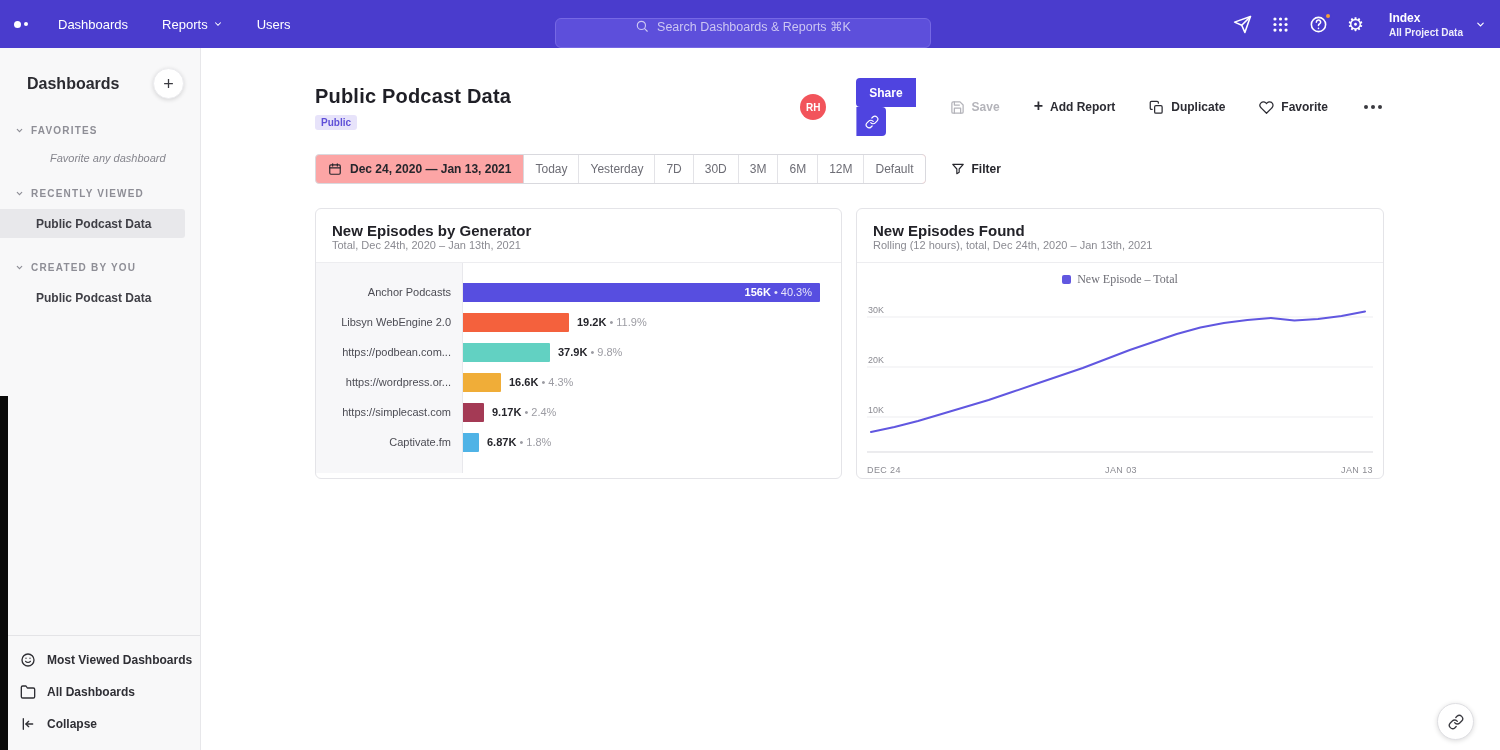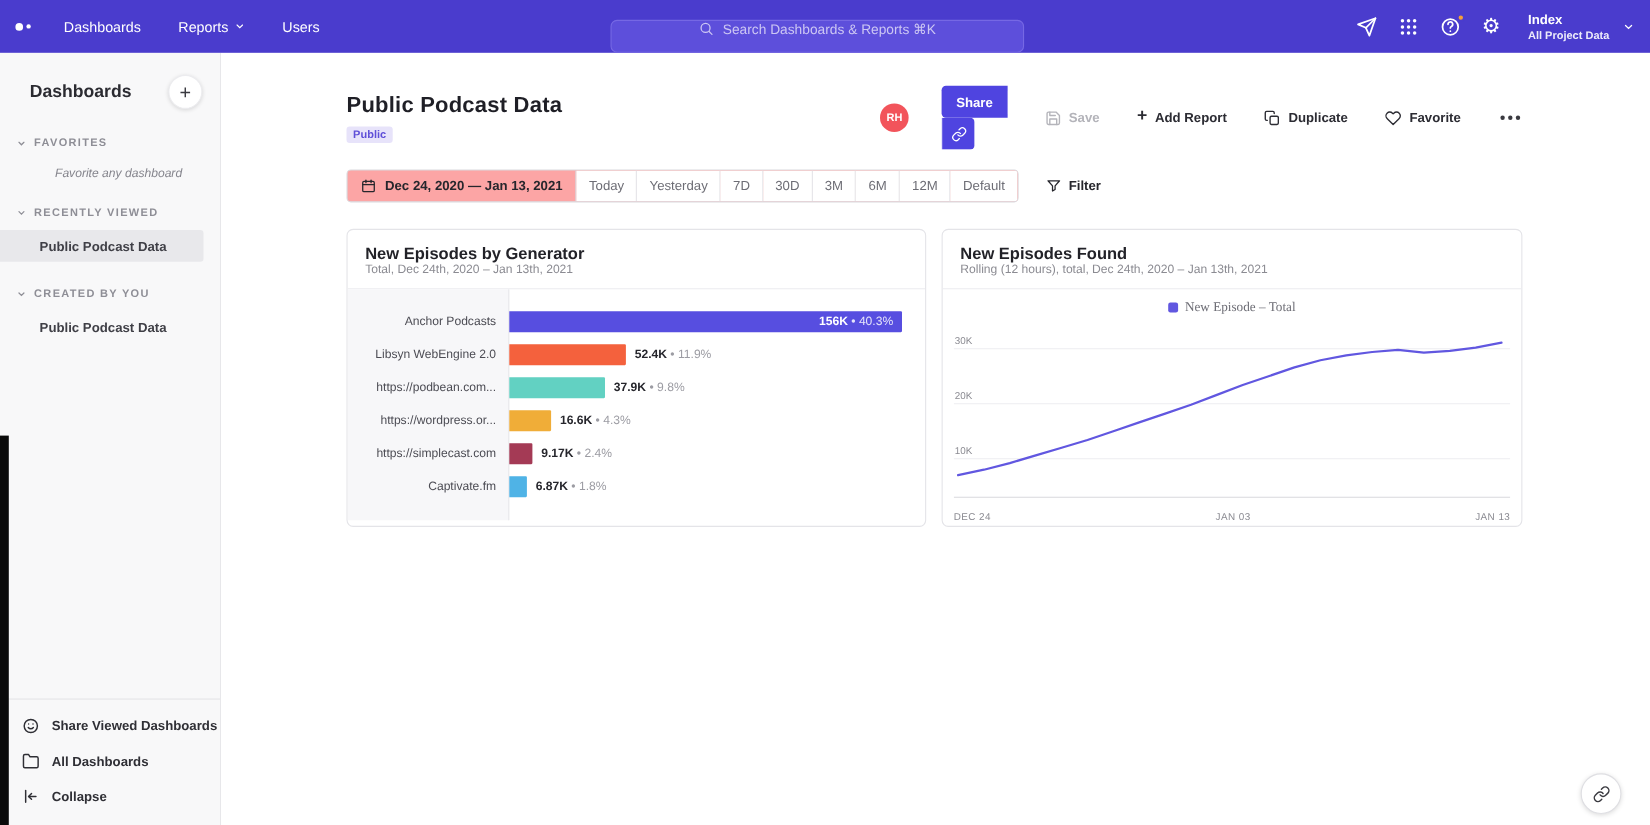--- a/index.html
+++ b/index.html
@@ -246,21 +246,21 @@
       </div>
 
       <div class="sb-footer">
         <div class="sb-foot-item">
           <svg viewBox="0 0 24 24" fill="none" stroke-width="2" stroke-linecap="round" stroke-linejoin="round">
               <circle cx="12" cy="12" r="9"></circle>
               <path d="M8.5 14a4.5 4.5 0 0 0 7 0"></path>
               <line x1="9" y1="9.3" x2="9" y2="9.4"></line>
               <line x1="15" y1="9.3" x2="15" y2="9.4"></line>
             </svg>
-          <span>Share Viewed Dashboards</span>
+          <span>Most Viewed Dashboards</span>
         </div>
         <div class="sb-foot-item">
           <svg viewBox="0 0 24 24" fill="none" stroke-width="2" stroke-linecap="round" stroke-linejoin="round">
               <path d="M22 19a2 2 0 0 1-2 2H4a2 2 0 0 1-2-2V5a2 2 0 0 1 2-2h5l2 3h9a2 2 0 0 1 2 2z"></path>
             </svg>
           <span>All Dashboards</span>
         </div>
         <div class="sb-foot-item">
           <svg viewBox="0 0 24 24" fill="none" stroke-width="2" stroke-linecap="round" stroke-linejoin="round">
               <line x1="5" y1="4" x2="5" y2="20"></line>
@@ -369,21 +369,21 @@
                 <div class="bar-label">Captivate.fm</div>
               </div>
             <div class="bar-rows" id="bar-rows">
                 <div class="bar-row">
                   <div class="bar" style="width: 357px; background: rgb(87, 78, 224); padding-left: 10px;">
                     <span class="bar-inner-label"><b>156K</b><span class="pct-in"> • 40.3%</span></span>
                   </div>
                 </div>
                 <div class="bar-row">
                   <div class="bar" style="width: 106px; background: rgb(244, 97, 61);"></div>
-                  <span class="bar-out"><b>52.4K</b><span class="pct"> • 11.9%</span></span>
+                  <span class="bar-out"><b>19.2K</b><span class="pct"> • 11.9%</span></span>
                 </div>
                 <div class="bar-row">
                   <div class="bar" style="width: 87px; background: rgb(98, 209, 194);"></div>
                   <span class="bar-out"><b>37.9K</b><span class="pct"> • 9.8%</span></span>
                 </div>
                 <div class="bar-row">
                   <div class="bar" style="width: 38px; background: rgb(240, 173, 56);"></div>
                   <span class="bar-out"><b>16.6K</b><span class="pct"> • 4.3%</span></span>
                 </div>
                 <div class="bar-row">

